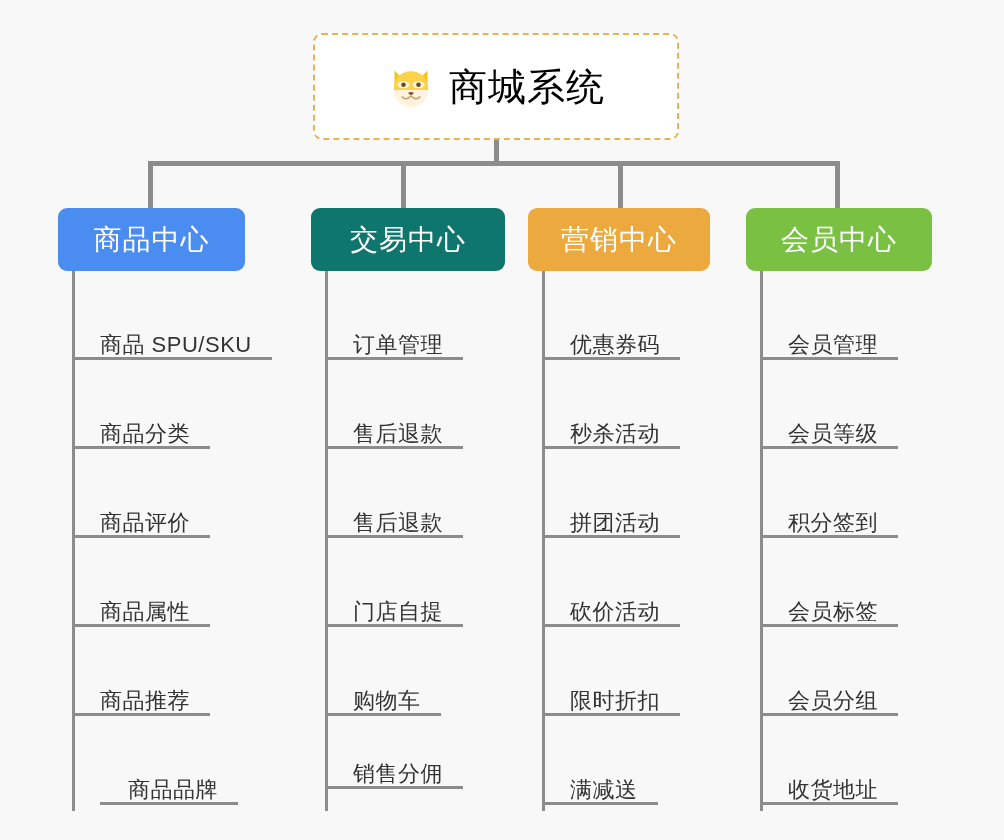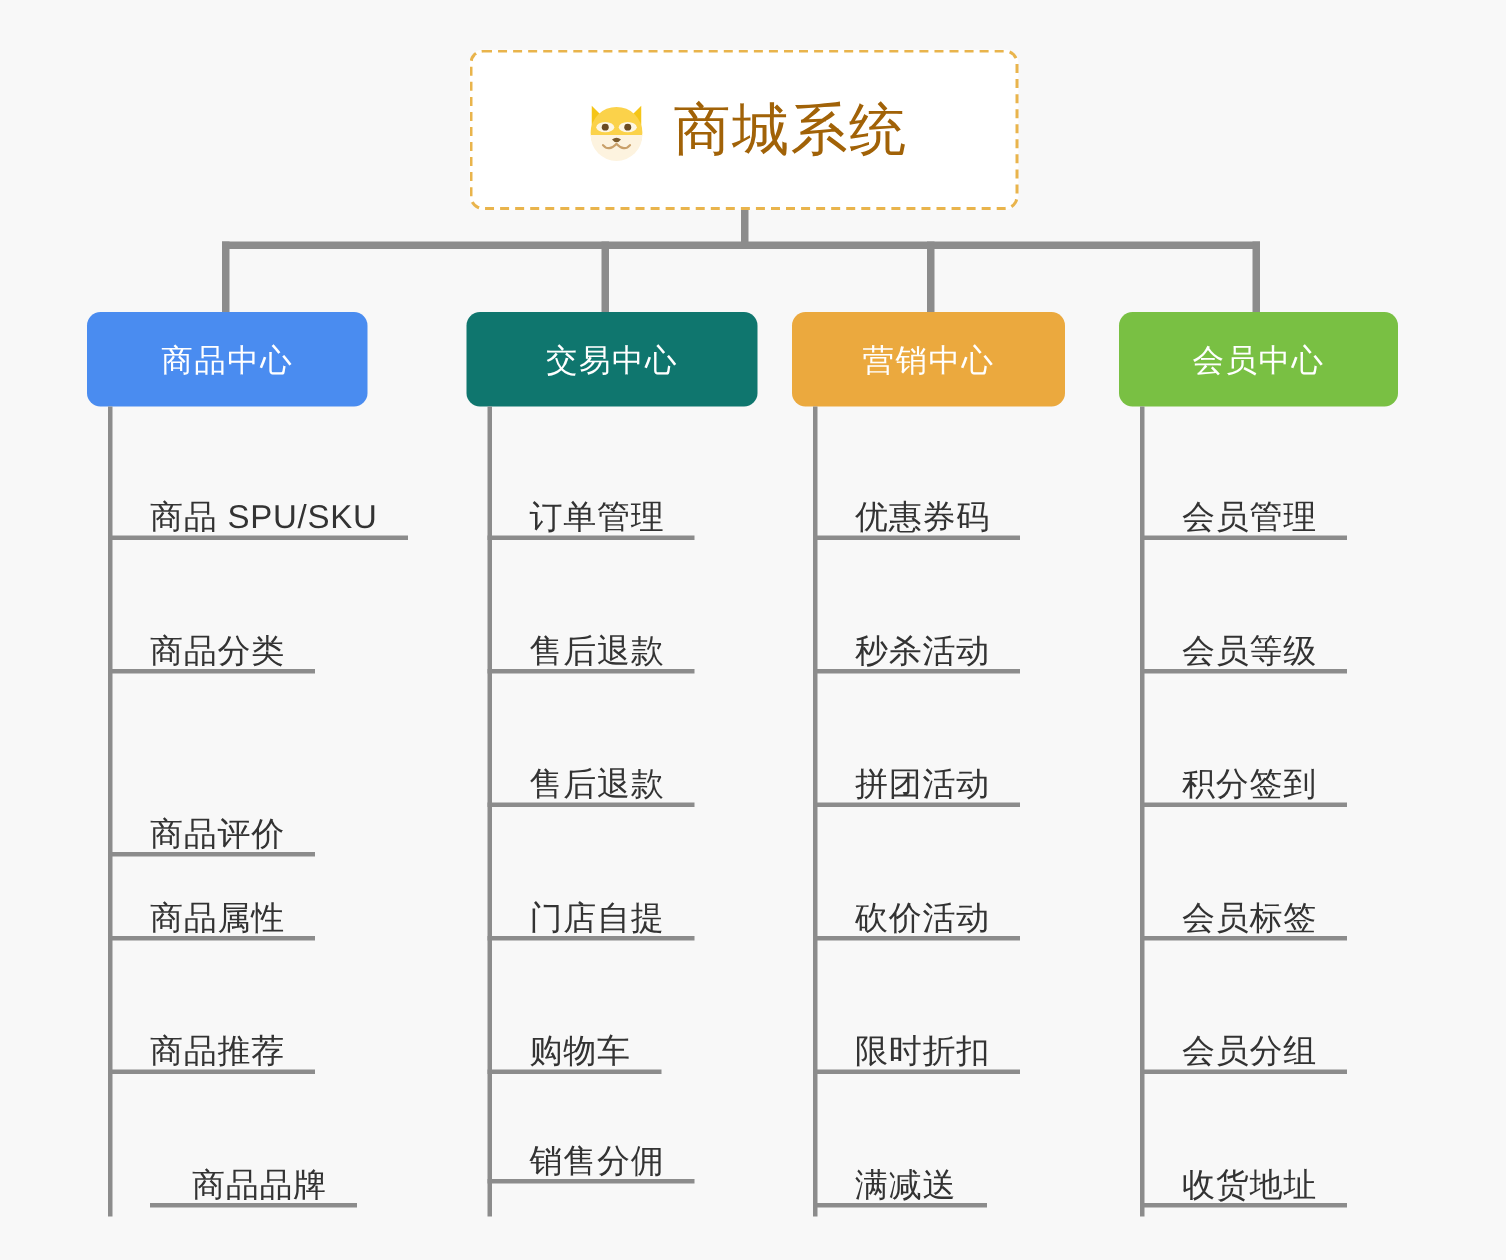--- a/index.html
+++ b/index.html
@@ -70,21 +70,21 @@
     position: absolute;
     top: 0;
     left: 0;
     height: 63px;
     box-sizing: border-box;
     border-radius: 9px;
     display: flex;
     align-items: center;
     justify-content: center;
     color: #ffffff;
-    font-size: 21px;
+    font-size: 28px;
     letter-spacing: 1px;
     white-space: nowrap;
   }
   .trunk {
     position: absolute;
     width: 3px;
     background: #8c8c8c;
     top: 63px;
   }
   .leaf {
@@ -121,21 +121,21 @@
         <path d="M9 36 a23 23 0 0 0 46 0 z" fill="#fdf3df"></path>
         <ellipse cx="22" cy="29" rx="8" ry="4.6" fill="#fdf6e3"></ellipse>
         <ellipse cx="42" cy="29" rx="8" ry="4.6" fill="#fdf6e3"></ellipse>
         <ellipse cx="22" cy="29" rx="3.1" ry="3.1" fill="#6b4b22"></ellipse>
         <ellipse cx="42" cy="29" rx="3.1" ry="3.1" fill="#6b4b22"></ellipse>
         <path d="M28 40 q4 -3 8 0 q-4 5 -8 0 z" fill="#7a5a2c"></path>
         <path d="M32 44 q-7 7 -12 1" stroke="#c9a06a" stroke-width="2" fill="none" stroke-linecap="round"></path>
         <path d="M32 44 q7 7 12 1" stroke="#c9a06a" stroke-width="2" fill="none" stroke-linecap="round"></path>
       </svg>
     </span>
-    <span class="root-title" style="color: #a16207;">商城系统</span>
+    <span class="root-title" style="color: #000000;">商城系统</span>
   </div>
 
   <div class="line v-line" style="left: 494px; top: 140px; width: 5px; height: 25px; background: rgb(140, 140, 140);"></div>
   <div class="line h-line" style="left: 148px; top: 161px; width: 692px; height: 5px; background: rgb(140, 140, 140);"></div>
 
   <div class="line v-line" style="left: 148px; top: 161px; width: 5px; height: 48px; background: rgb(140, 140, 140);"></div>
   <div class="line v-line" style="left: 401px; top: 161px; width: 5px; height: 48px; background: rgb(140, 140, 140);"></div>
   <div class="line v-line" style="left: 618px; top: 161px; width: 5px; height: 48px; background: rgb(140, 140, 140);"></div>
   <div class="line v-line" style="left: 835px; top: 161px; width: 5px; height: 48px; background: rgb(140, 140, 140);"></div>
 
@@ -143,21 +143,21 @@
     <div class="cat-box" style="width: 187px; background: rgb(74, 140, 240);">
       <span>商品中心</span>
     </div>
     <div class="trunk" style="left: 14px; height: 540px; background: rgb(140, 140, 140);"></div>
     <div class="leaf" style="top: 63px; border-bottom-color: rgb(140, 140, 140); width: 200px;">
       <span class="leaf-label">商品 SPU/SKU</span>
     </div>
     <div class="leaf" style="top: 152px; border-bottom-color: rgb(140, 140, 140); width: 138px;">
       <span class="leaf-label">商品分类</span>
     </div>
-    <div class="leaf" style="top: 241px; border-bottom-color: rgb(140, 140, 140); width: 138px; margin-top: 33px;">
+    <div class="leaf" style="top: 241px; border-bottom-color: rgb(140, 140, 140); width: 138px;">
       <span class="leaf-label">商品评价</span>
     </div>
     <div class="leaf" style="top: 330px; border-bottom-color: rgb(140, 140, 140); width: 138px;">
       <span class="leaf-label">商品属性</span>
     </div>
     <div class="leaf" style="top: 419px; border-bottom-color: rgb(140, 140, 140); width: 138px;">
       <span class="leaf-label">商品推荐</span>
     </div>
     <div class="leaf" style="top: 508px; border-bottom-color: rgb(140, 140, 140); width: 138px; margin-left: 28px;">
       <span class="leaf-label">商品品牌</span>

